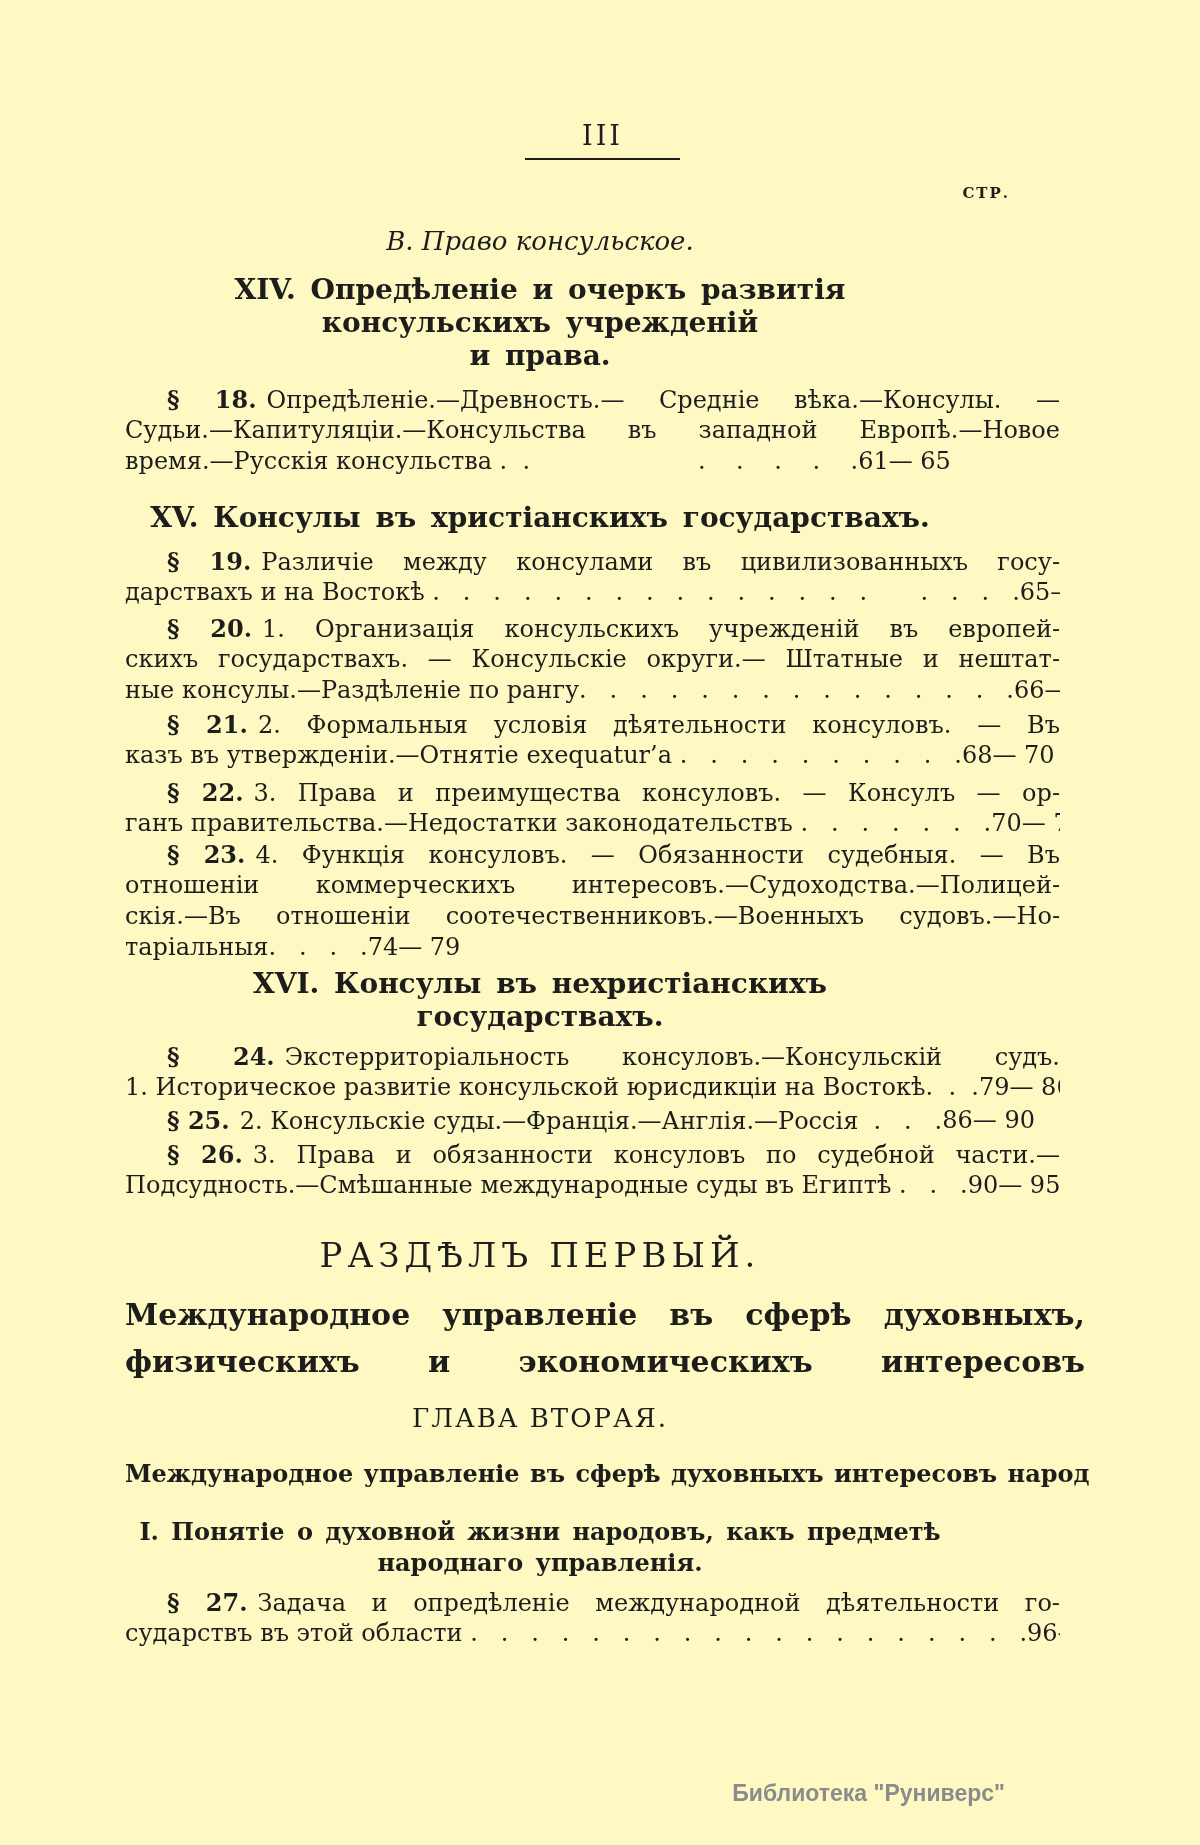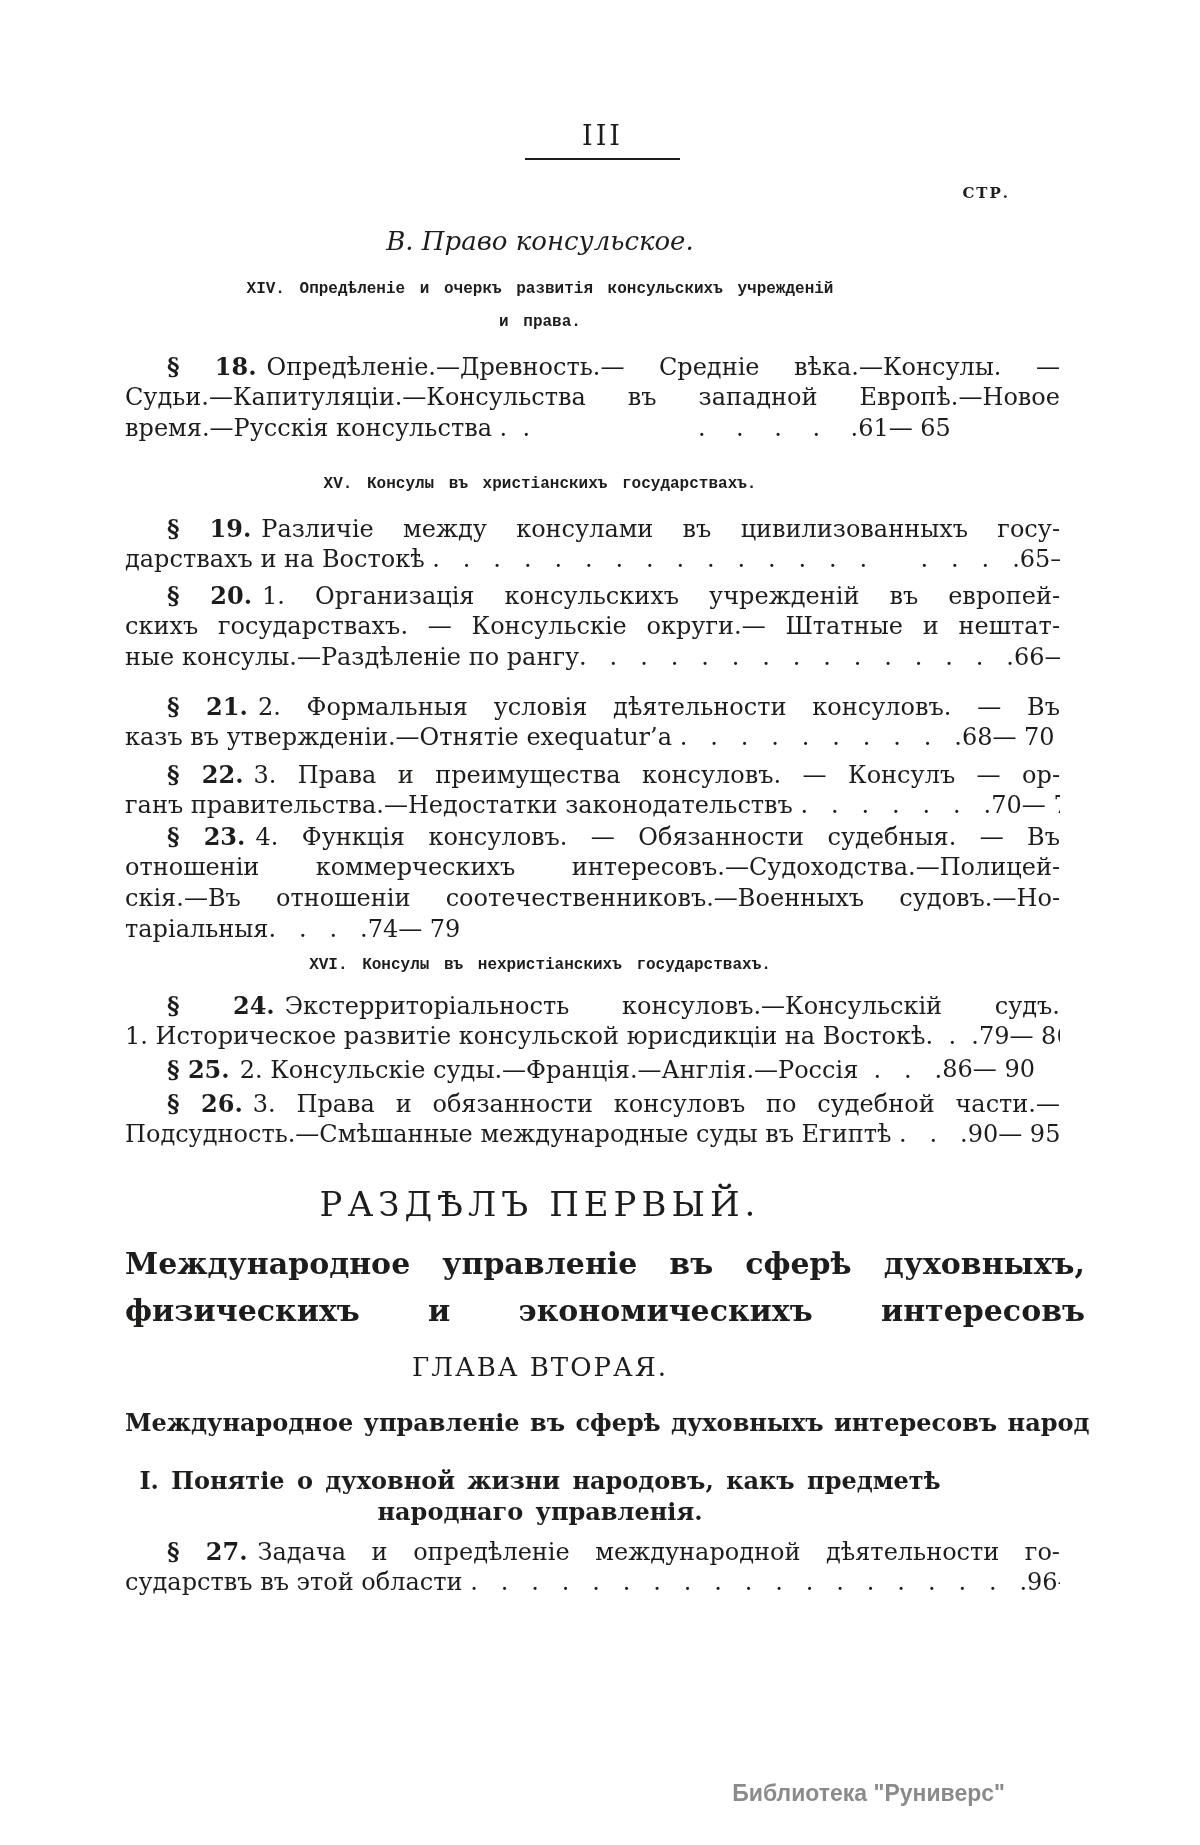--- a/index.html
+++ b/index.html
@@ -1,20 +1,20 @@
 <!DOCTYPE html>
 <html><head>
 <meta charset="utf-8">
 <style>
   html,body { margin:0; padding:0; background:#6e6e6e; }
   .page {
     position:relative;
     width:1200px; height:1845px;
     margin:0 auto;
-    background:#ffffff;
+    background:#fef9c3;
     font-family:"DejaVu Serif", serif;
     color:#1d1d1b;
     overflow:hidden;
   }
   
   .folio {
     position:absolute; top:120px; left:525px; width:155px;
     text-align:center; font-size:27px; letter-spacing:3px;
     padding-bottom:7px; border-bottom:2px solid #1d1d1b;
   }
@@ -23,37 +23,37 @@
     position:absolute; top:184px; right:190px;
     font-size:15px; font-weight:700; letter-spacing:2px;
   }
   
   .main {
     position:absolute; left:125px; top:222px; width:935px;
     font-size:24px; line-height:31px;
   }
   .center-block { width:830px; text-align:center; }
   .sub-b { font-style:italic; font-size:26px; margin-top:4px; }
-  .hblock { font-weight:700; font-size:16px; line-height:33px; word-spacing:5px;font-family:Liberation Mono, monospace; }
+  .hblock { font-weight:700; font-size:28px; line-height:33px; word-spacing:5px; }
   .h14 { margin-top:16px; }
   .h15 { margin-top:24px; }
   .h16 { margin-top:4px; }
   .ln { height:31px; overflow:hidden; }
   .first { text-indent:42px; }
   .pfirst { padding-left:42px; }
   .just { text-align:justify; word-spacing:2px; }
   .just::after { content:""; display:inline-block; width:100%; height:0; }
   .snum { font-weight:700; margin-right:10px; }
   .pline { display:flex; justify-content:flex-start; }
   .ptext { white-space:pre; }
   .pnum { white-space:pre; }
   .e18 { margin-top:12px; }
   .e19 { margin-top:12px; }
   .e20 { margin-top:5px; }
-  .e21 { margin-top:18px; }
+  .e21 { margin-top:3px; }
   .e22 { margin-top:6px; }
   .e23 { margin-top:0; }
   .e24 { margin-top:8px; }
   .e25 { margin-top:2px; }
   .e26 { margin-top:3px; }
   .e27 { margin-top:9px; }
   .part-title {
     margin-top:32px; font-size:34px; line-height:44px;
     letter-spacing:5px; font-weight:400;
   }

